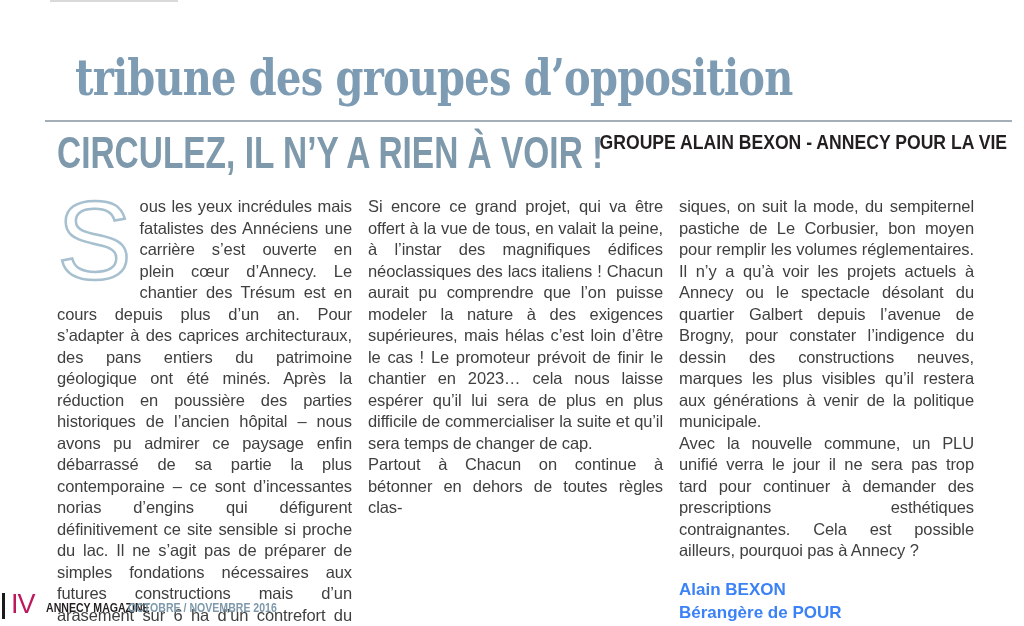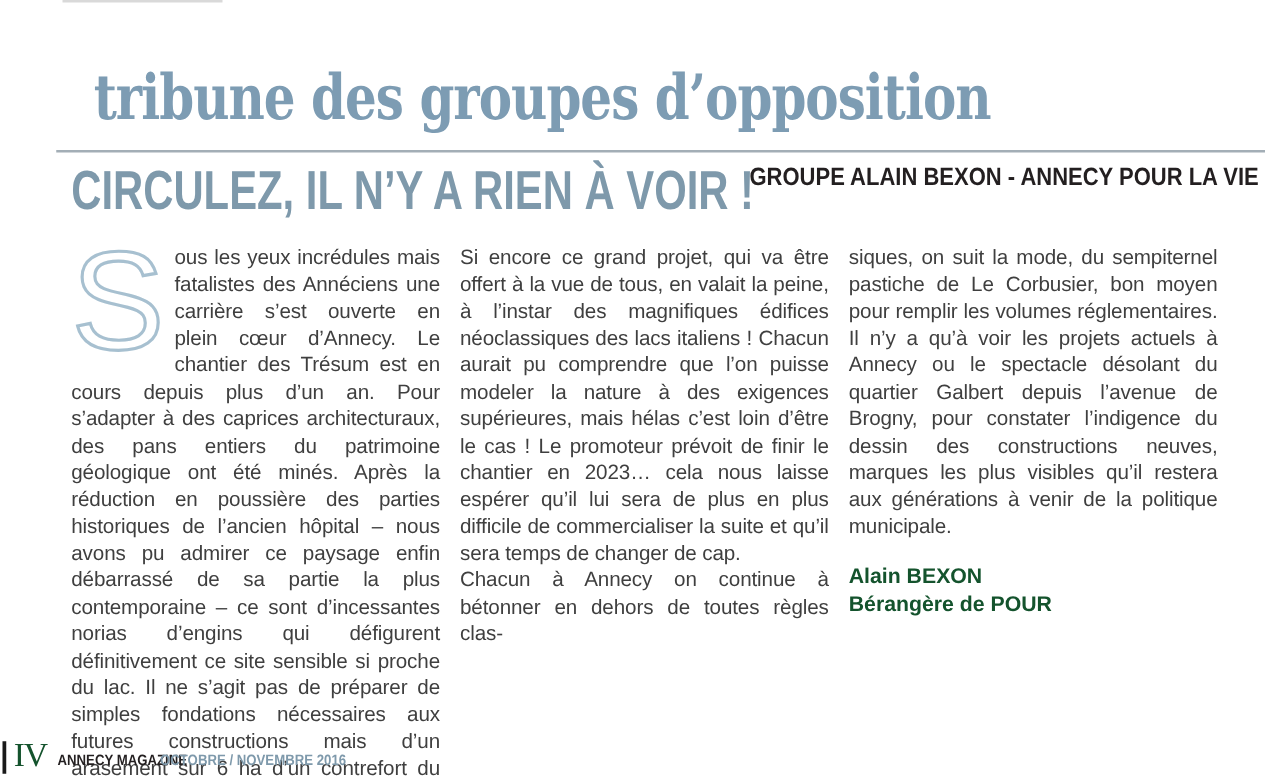--- a/index.html
+++ b/index.html
@@ -82,36 +82,36 @@
     -webkit-text-fill-color: transparent;
     -webkit-text-stroke: 2.5px #a7c0d0;
     font-weight: 400;
   }
 
   .signature {
     margin-top: 16px;
     font-weight: 700;
     font-size: 17px;
     line-height: 23px;
-    color: #14532d;
+    color: #3b82f6;
   }
   .signature div { white-space: nowrap; }
 
   .footer {
     position: absolute; left: 0; bottom: 4px; height: 30px; width: 100%;
   }
   .footer-bar {
     position: absolute; left: 2px; top: 1px; width: 3px; height: 26px;
     background: #1a1a1a;
   }
   .footer-pagenum {
     position: absolute; left: 11px; top: -3px;
-    font-family: Liberation Serif, serif;
+    font-family: Liberation Sans, sans-serif;
     font-size: 27px;
-    color: #14532d;
+    color: #be185d;
     letter-spacing: -1px;
   }
   .footer-mag {
     position: absolute; left: 46px; top: 9px;
     font-weight: 700; font-size: 12px;
     color: #231f20;
     transform: scaleX(0.88);
     transform-origin: left top;
     white-space: nowrap;
   }
@@ -142,25 +142,26 @@
   <div class="columns">
 
     <div class="col">
       <p class="body-p">
         <span class="dropcap">S</span><span>ous les yeux incrédules mais fatalistes des Annéciens une carrière s’est ouverte en plein cœur d’Annecy. Le chantier des Trésum est en cours depuis plus d’un an. Pour s’adapter à des caprices architecturaux, des pans entiers du patrimoine géologique ont été minés. Après la réduction en poussière des parties historiques de l’ancien hôpital – nous avons pu admirer ce paysage enfin débarrassé de sa partie la plus contemporaine – ce sont d’incessantes norias d’engins qui défigurent définitivement ce site sensible si proche du lac. Il ne s’agit pas de préparer de simples fondations nécessaires aux futures constructions mais d’un arasement sur 6 ha d’un contrefort du Semnoz.</span>
       </p>
     </div>
 
     <div class="col">
       <p class="body-p">Si encore ce grand projet, qui va être offert à la vue de tous, en valait la peine, à l’instar des magnifiques édifices néoclassiques des lacs italiens ! Chacun aurait pu comprendre que l’on puisse modeler la nature à des exigences supérieures, mais hélas c’est loin d’être le cas ! Le promoteur prévoit de finir le chantier en 2023… cela nous laisse espérer qu’il lui sera de plus en plus difficile de commercialiser la suite et qu’il sera temps de changer de cap.</p>
-      <p class="body-p">Chacun à Annecy on continue à bétonner en dehors de toutes règles clas-</p>
+      <p class="body-p">Partout à Chacun on continue à bétonner en dehors de toutes règles clas-</p>
     </div>
 
     <div class="col">
       <p class="body-p">siques, on suit la mode, du sempiternel pastiche de Le Corbusier, bon moyen pour remplir les volumes réglementaires. Il n’y a qu’à voir les projets actuels à Annecy ou le spectacle désolant du quartier Galbert depuis l’avenue de Brogny, pour constater l’indigence du dessin des constructions neuves, marques les plus visibles qu’il restera aux générations à venir de la politique municipale.</p>
+      <p class="body-p">Avec la nouvelle commune, un PLU unifié verra le jour il ne sera pas trop tard pour continuer à demander des prescriptions esthétiques contraignantes. Cela est possible ailleurs, pourquoi pas à Annecy ?</p>
       <div class="signature">
         <div>Alain BEXON</div>
         <div>Bérangère de POUR</div>
       </div>
     </div>
 
   </div>
 
   <div class="footer">
     <div class="footer-bar"></div>

